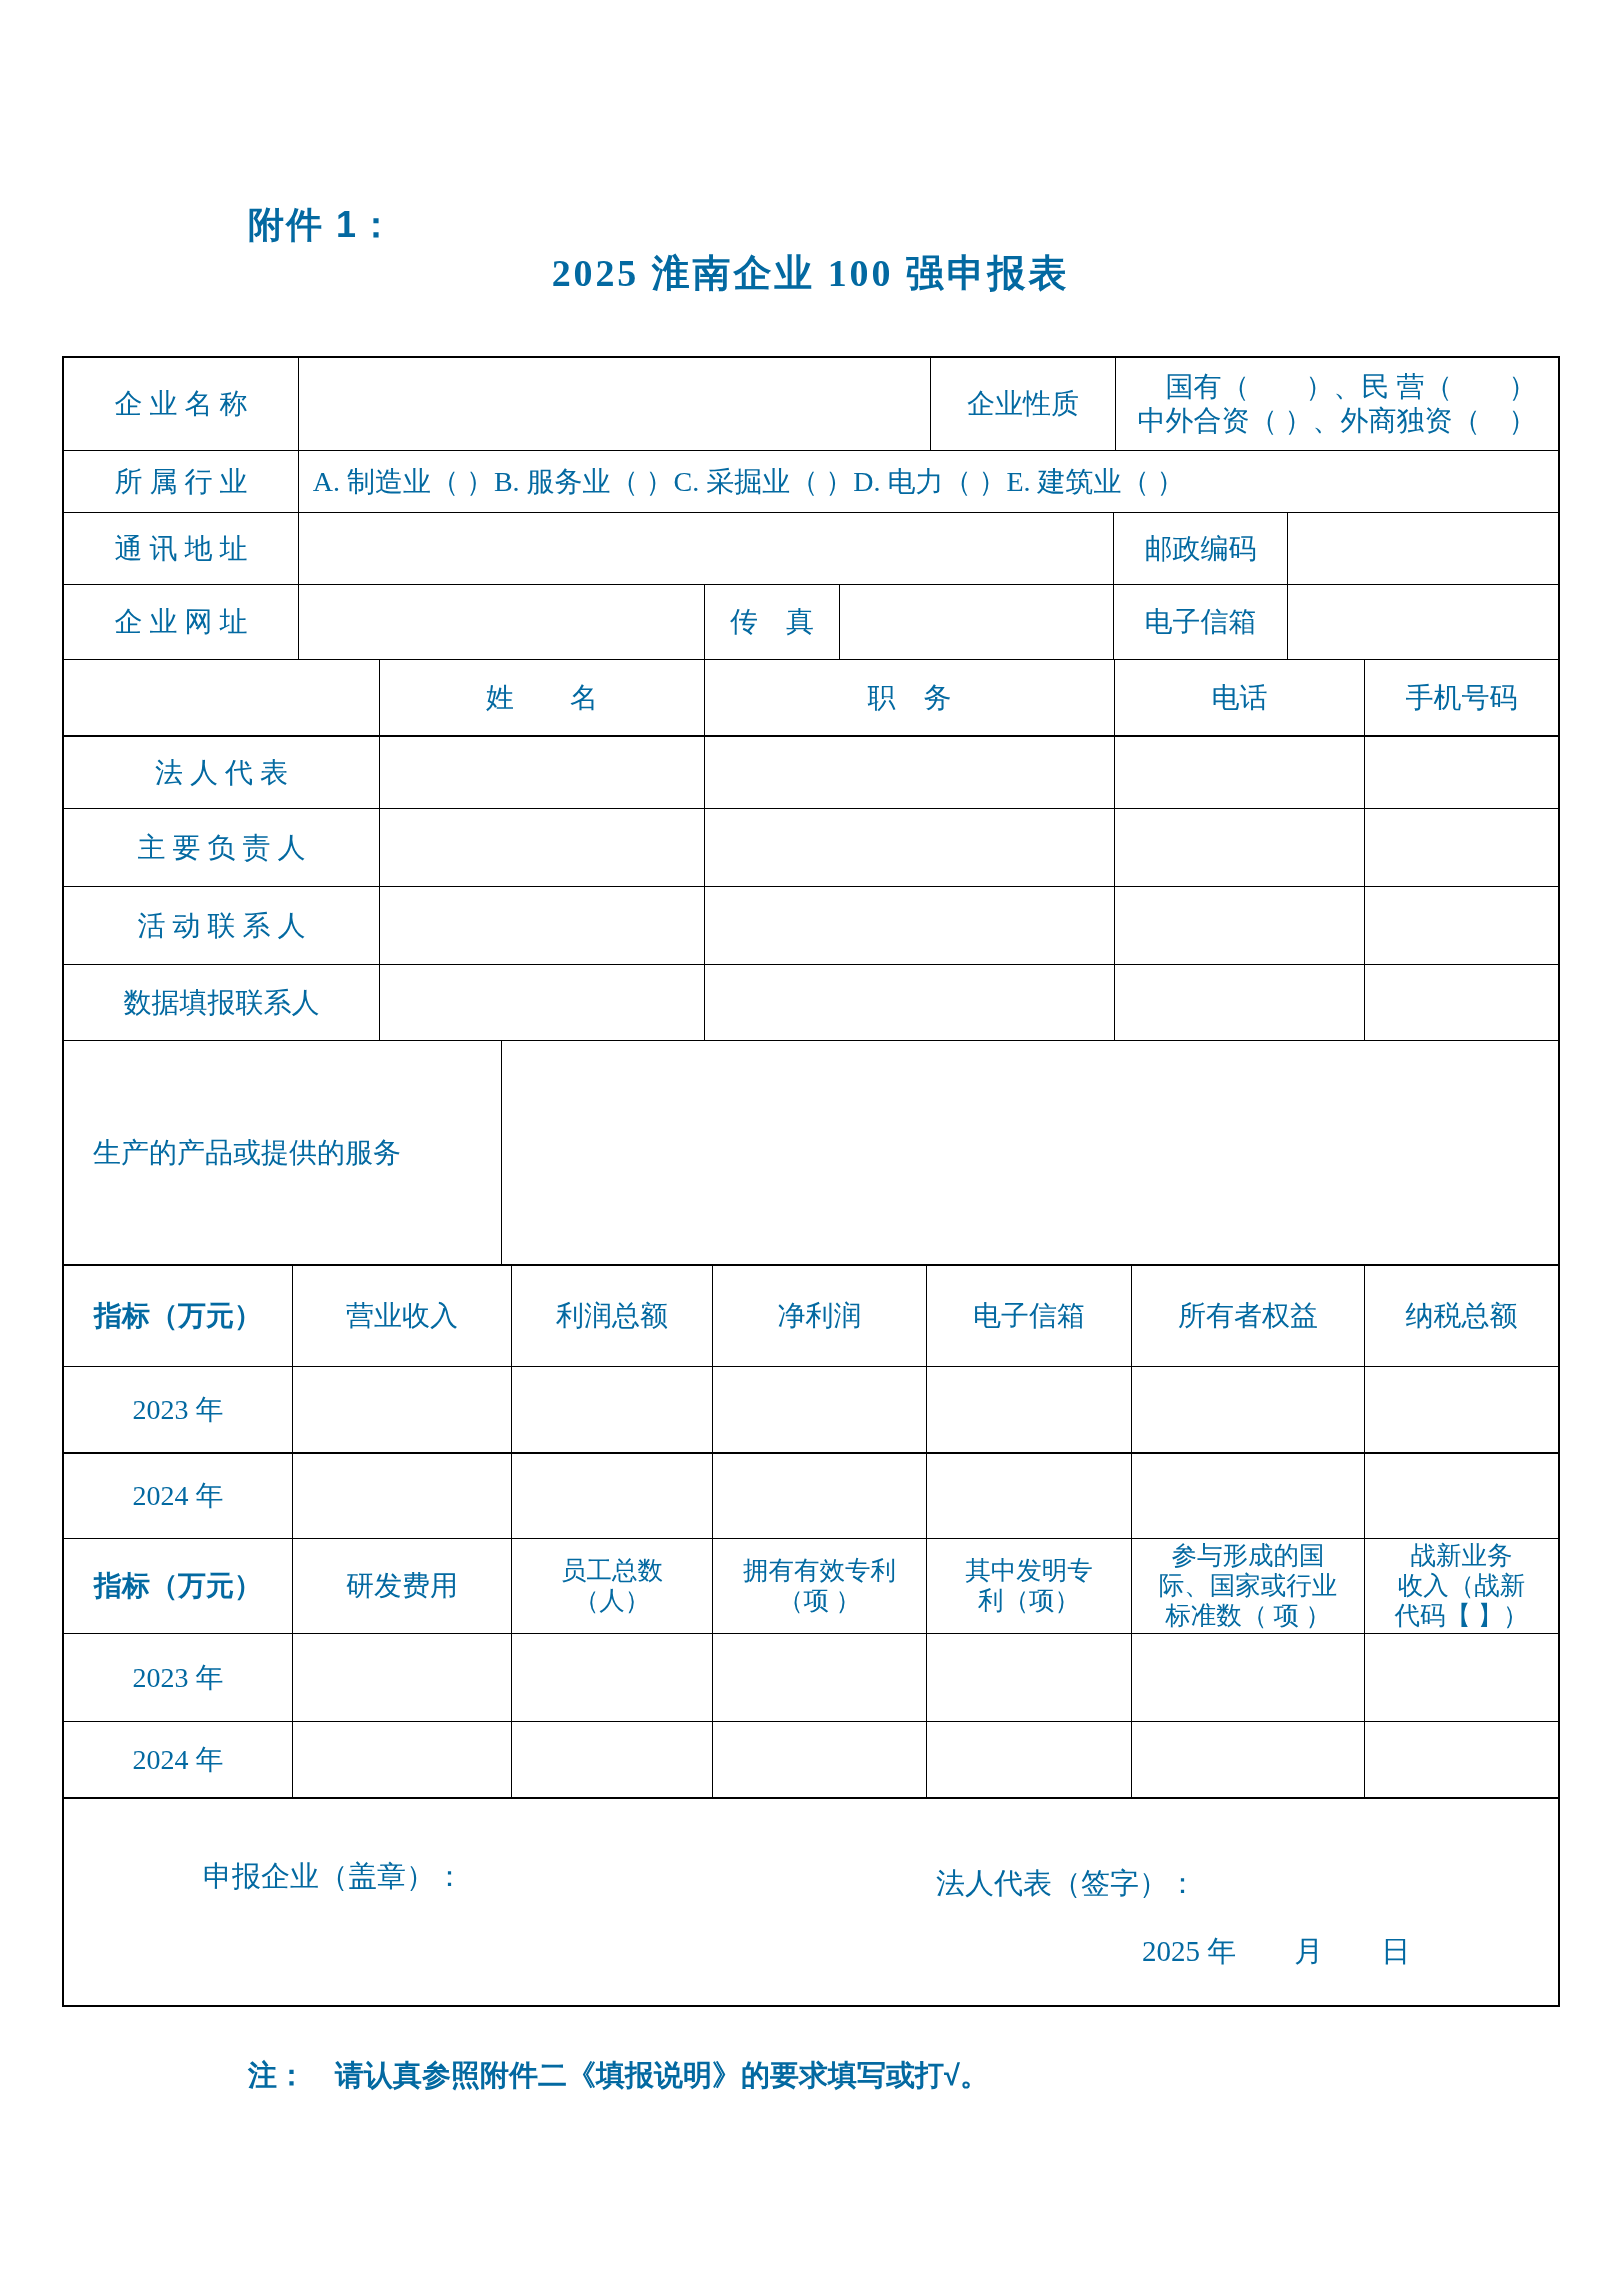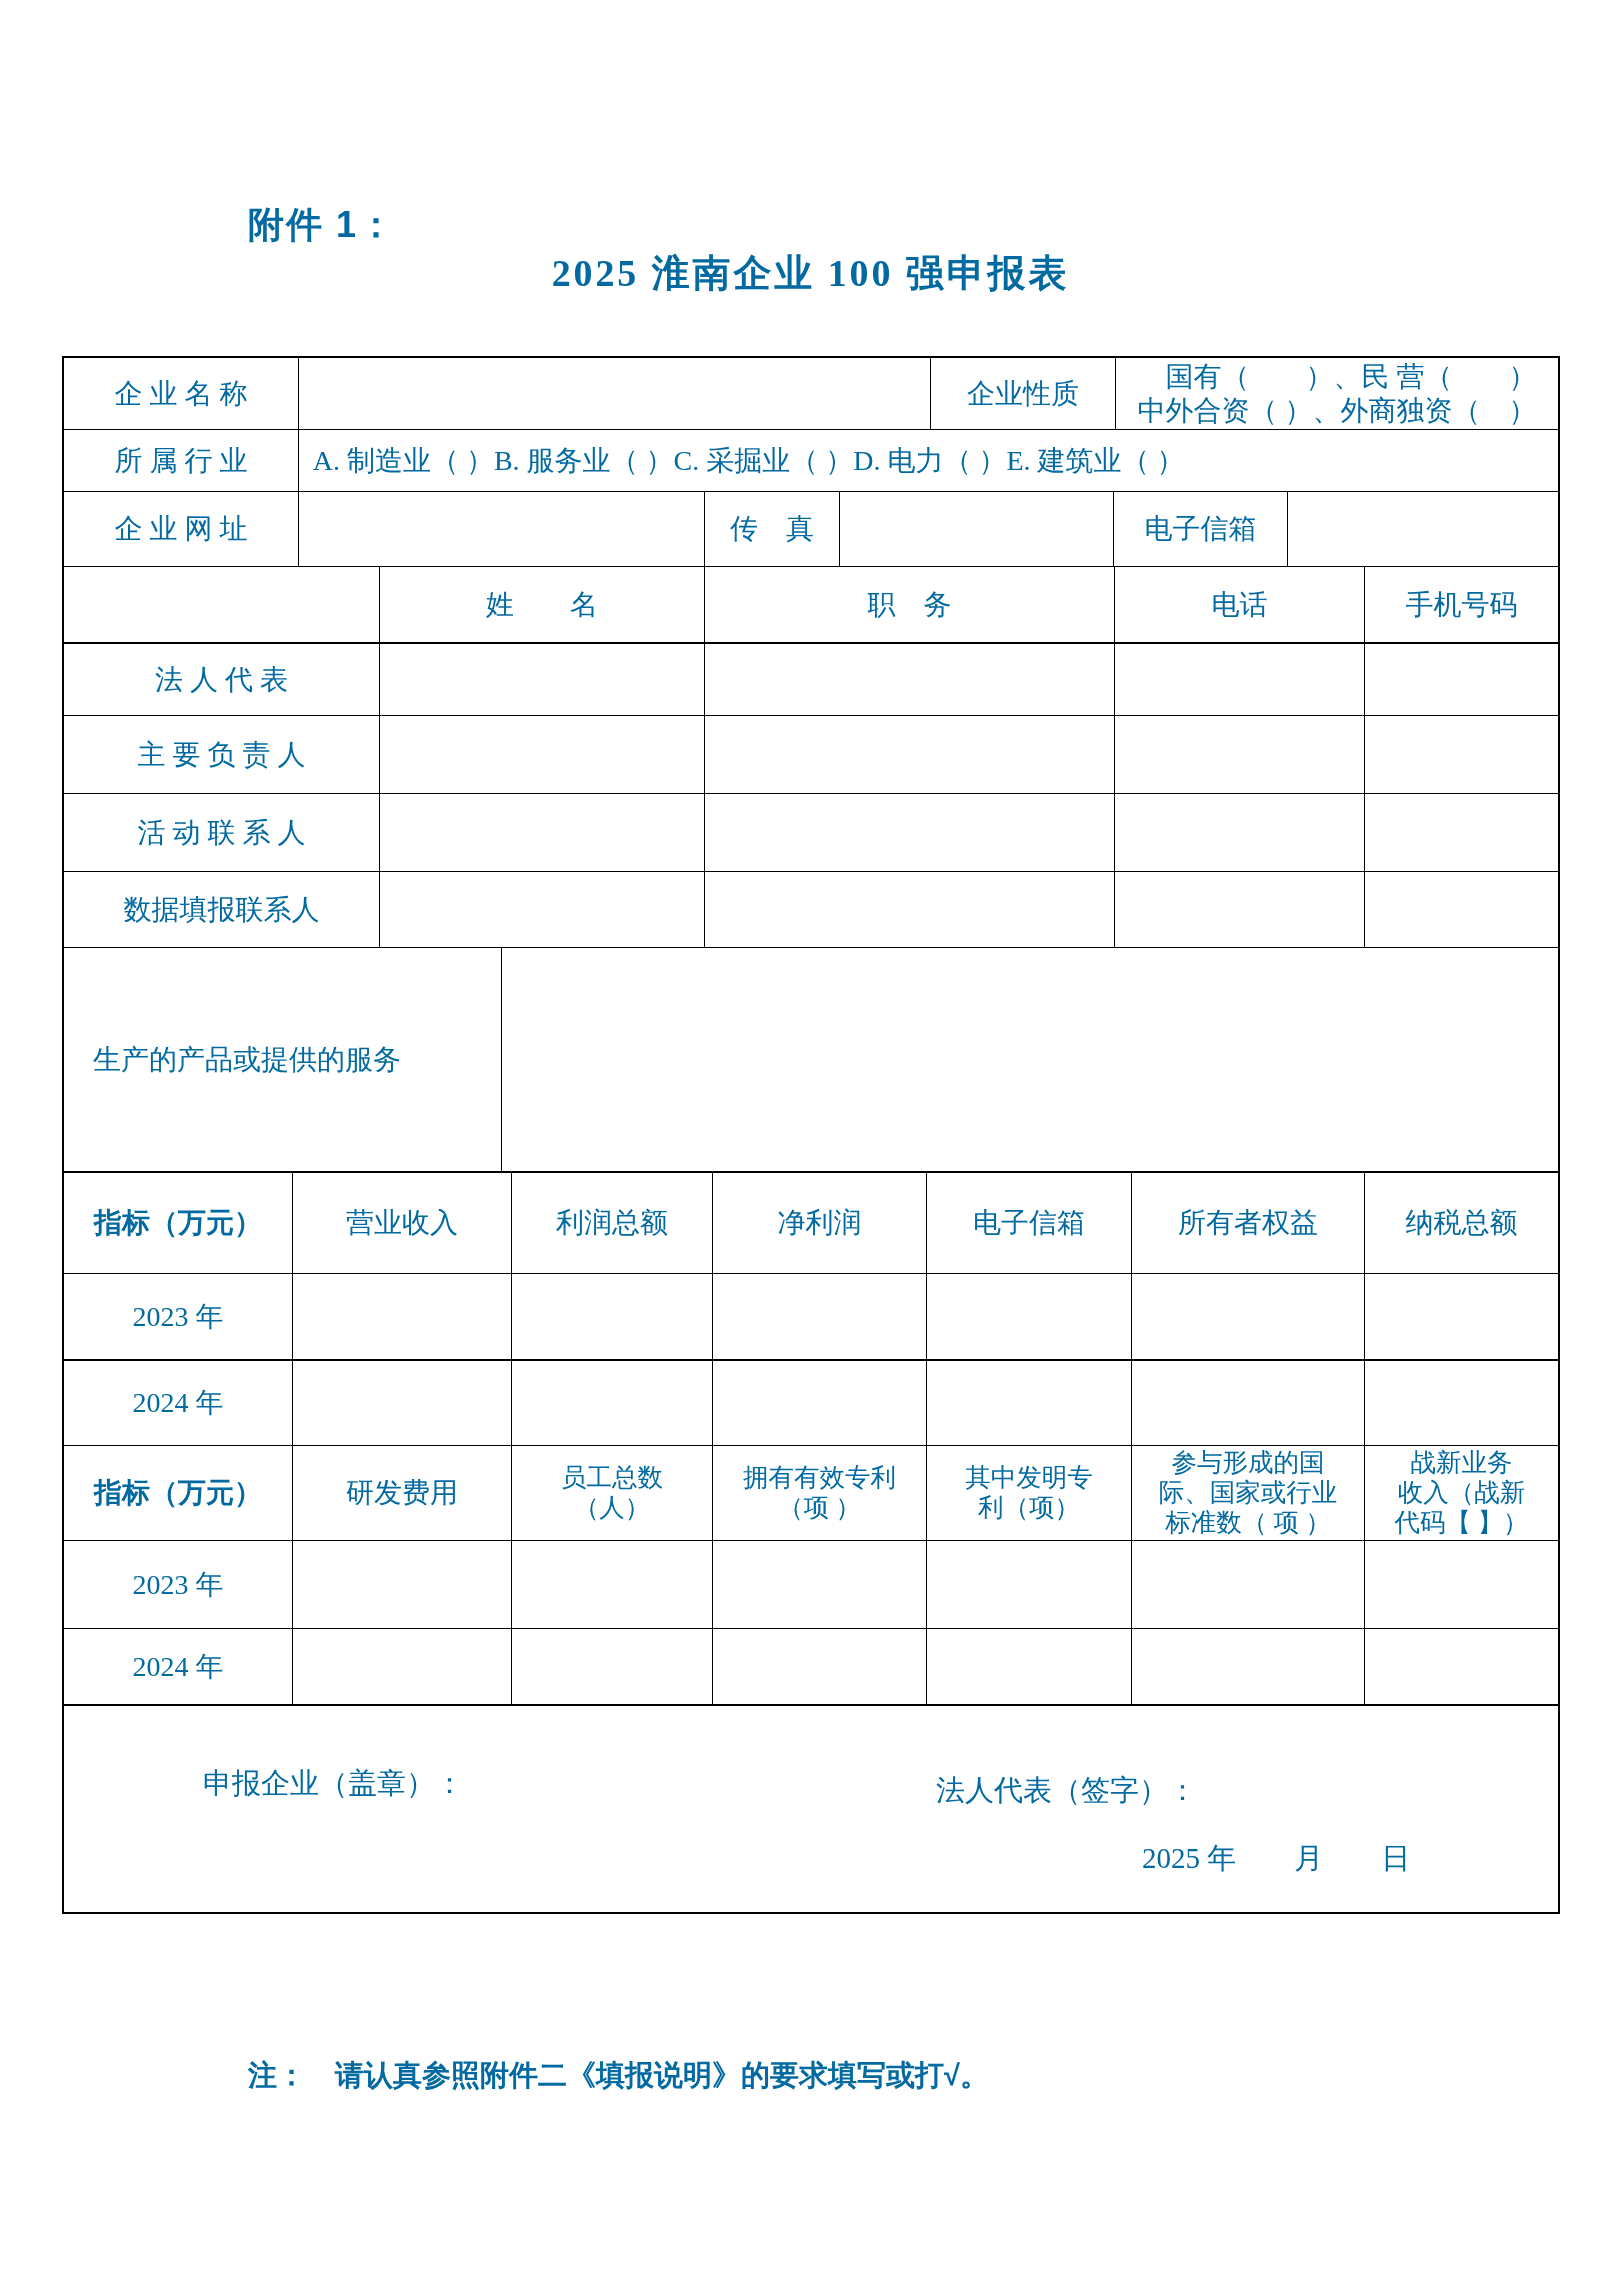--- a/index.html
+++ b/index.html
@@ -52,33 +52,39 @@
 </head>
 <body>
 
 <div class="page">
 
   <div class="attachment hei">附件 1：</div>
   <div class="main-title">2025 淮南企业 100 强申报表</div>
 
   <div class="tbl">
 
-    <div class="row" style="height:72px">
+    <div class="row" style="height:93px">
       <div class="cell" style="flex:0 0 235px">企 业 名 称</div>
       <div class="cell" style="flex:0 0 632px"></div>
       <div class="cell" style="flex:0 0 185px">企业性质</div>
       <div class="cell left pre grow" style="padding-left:21.6px">国有（　　）、民 营（　　）
 中外合资（ ）、外商独资（　）</div>
     </div>
 
     <div class="row" style="height:62px">
       <div class="cell" style="flex:0 0 235px">所 属 行 业</div>
       <div class="cell left grow" style="padding-left:13.7px">A. 制造业（ ）B. 服务业（ ）C. 采掘业（ ）D. 电力（ ）E. 建筑业（ ）</div>
     </div>
 
+    <div class="row" style="height:72px">
+      <div class="cell" style="flex:0 0 235px">通 讯 地 址</div>
+      <div class="cell" style="flex:0 0 815px"></div>
+      <div class="cell" style="flex:0 0 174px">邮政编码</div>
+      <div class="cell grow"></div>
+    </div>
 
     <div class="row" style="height:75px">
       <div class="cell" style="flex:0 0 235px">企 业 网 址</div>
       <div class="cell" style="flex:0 0 406px"></div>
       <div class="cell" style="flex:0 0 135px">传　真</div>
       <div class="cell" style="flex:0 0 274px"></div>
       <div class="cell" style="flex:0 0 174px">电子信箱</div>
       <div class="cell grow"></div>
     </div>
 

